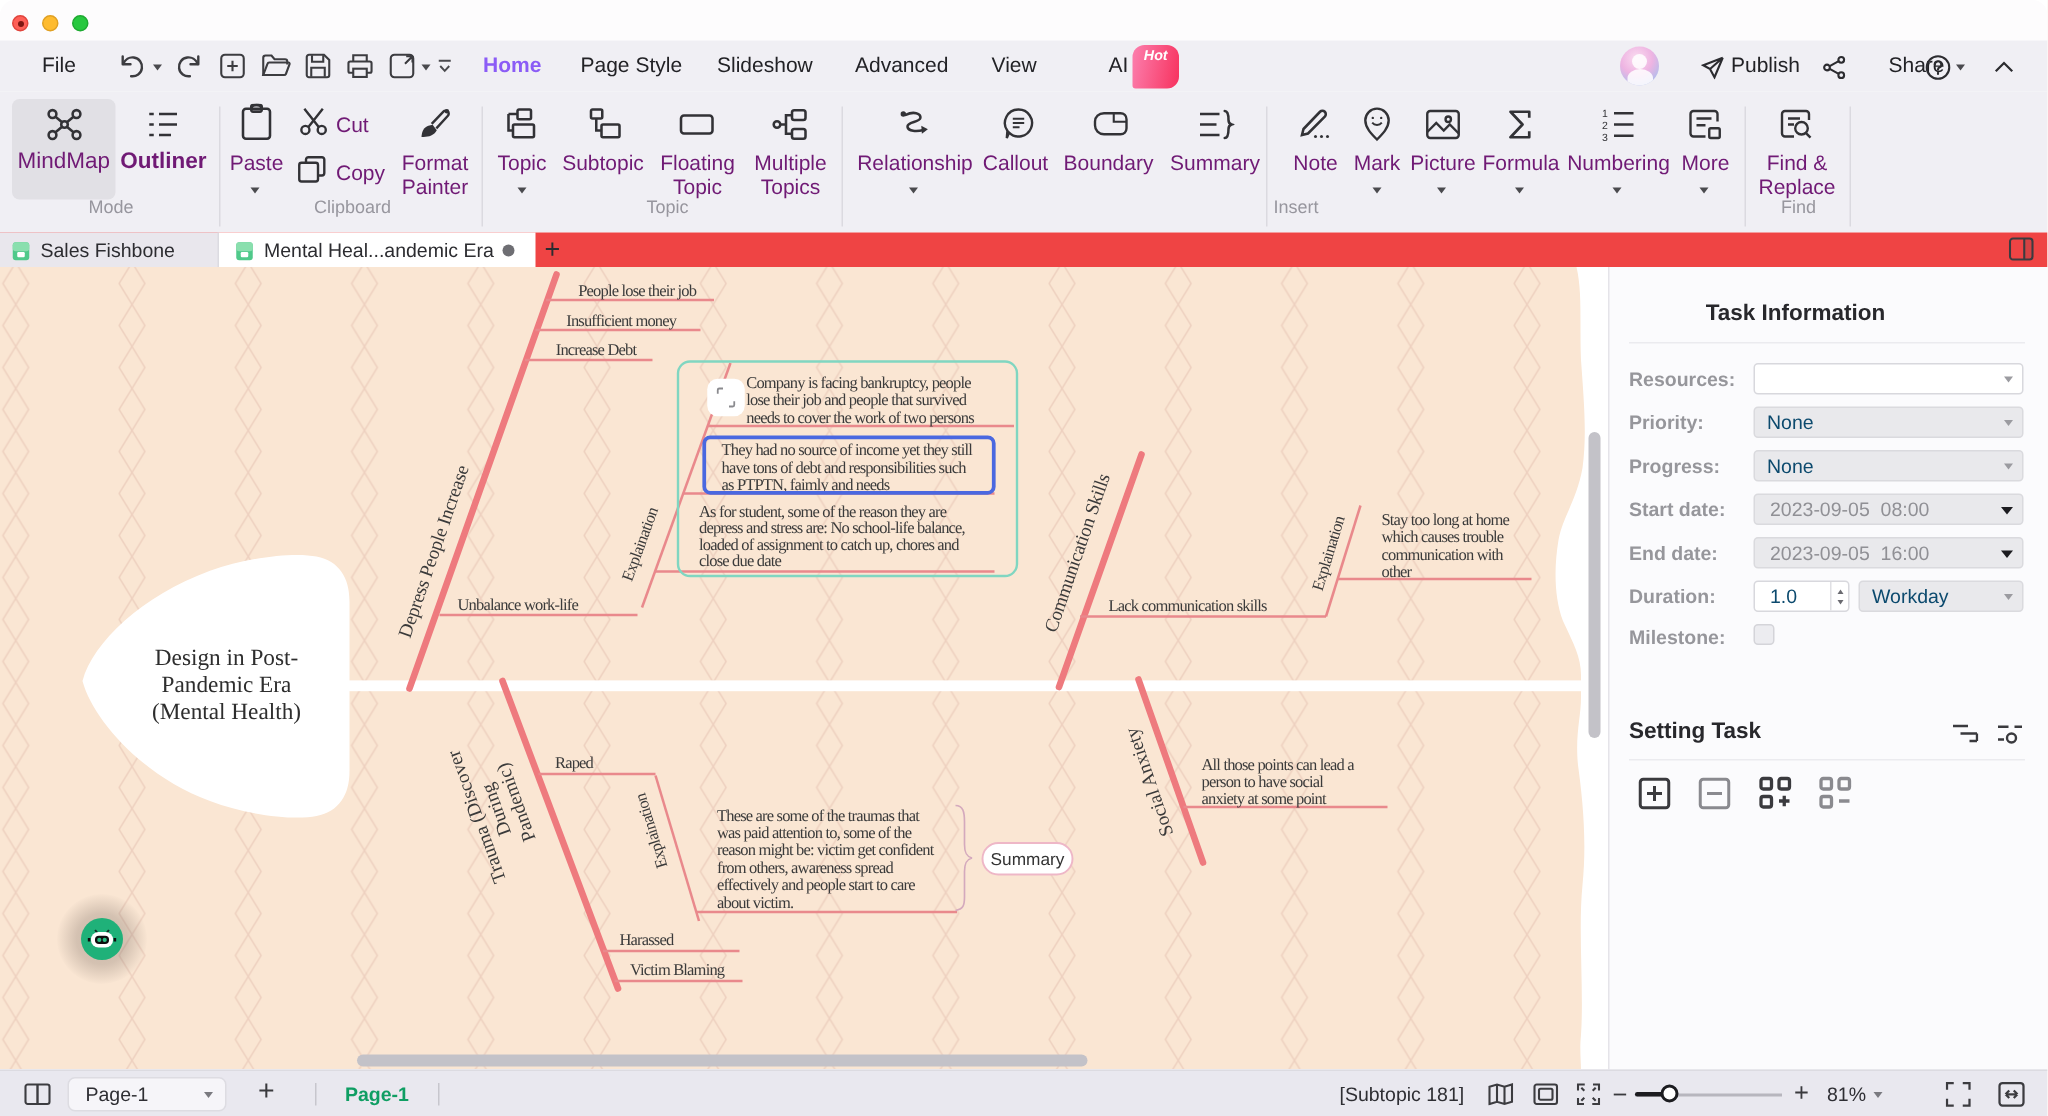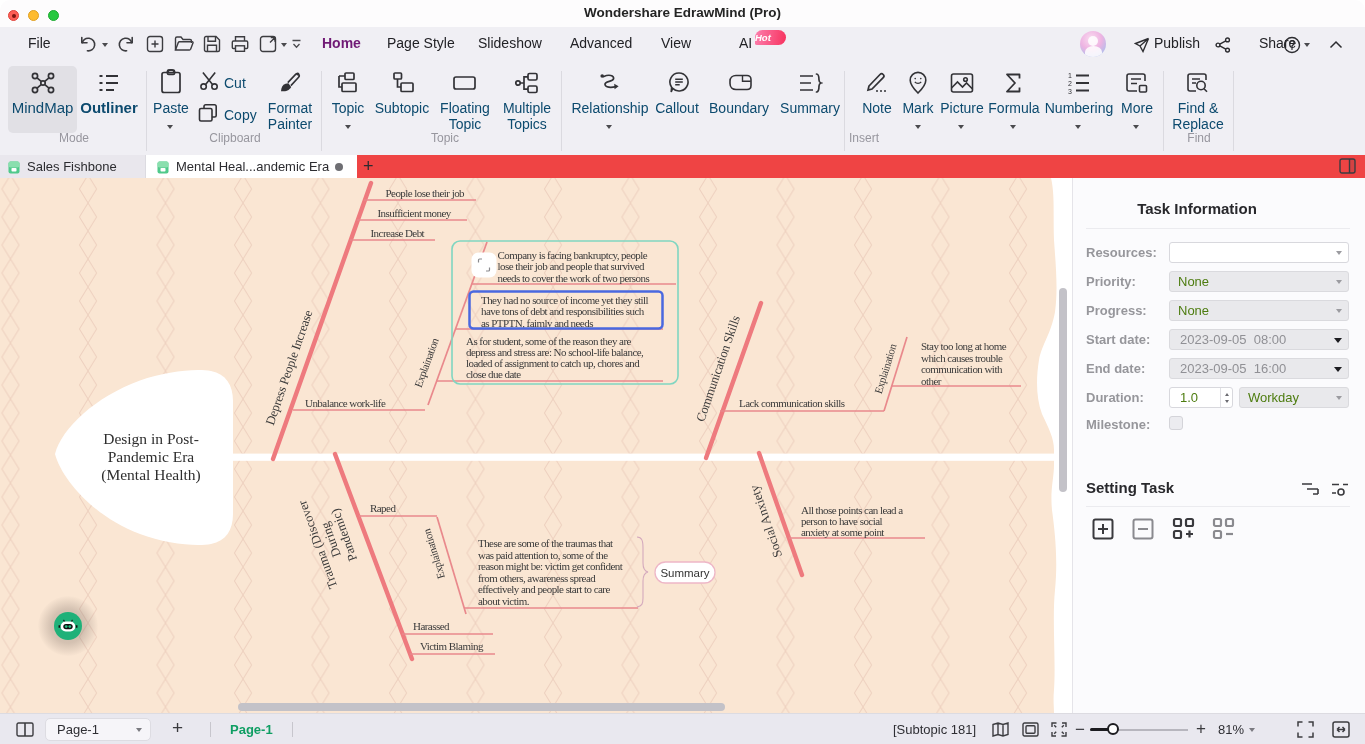--- a/index.html
+++ b/index.html
@@ -9,49 +9,48 @@
 
 #titlebar { position:absolute; left:0; top:0; width:1365px; height:27px; background:#fdfcfd; border-radius:10px 10px 0 0; }
 .tl { position:absolute; top:9.5px; width:11px; height:11px; border-radius:50%; }
 #titlebar .t { position:absolute; top:5px; width:100%; text-align:center; font-size:13.5px; font-weight:bold; color:#242424; }
 
 #menubar { position:absolute; left:0; top:27px; width:1365px; height:34px; background:#f0eff4; }
 .mtab { position:absolute; top:8px; font-size:14px; color:#222226; }
 .mico { position:absolute; top:8px; }
 
 #ribbon { position:absolute; left:0; top:61px; width:1365px; height:94px; background:#f0eff4; }
-.rlabel { position:absolute; text-align:center; color:#0c4a6e; font-size:14px; line-height:16px; white-space:nowrap; }
+.rlabel { position:absolute; text-align:center; color:#701a75; font-size:14px; line-height:16px; white-space:nowrap; }
 .rgroup { position:absolute; top:70px; font-size:12px; color:#97969e; text-align:center; }
 .rsep { position:absolute; top:10px; width:1px; height:80px; background:#dbdae0; }
 .caret { position:absolute; width:0; height:0; border-left:3.5px solid transparent; border-right:3.5px solid transparent; border-top:4px solid #4a4a4e; }
 
 #tabstrip { position:absolute; left:0; top:155px; width:1365px; height:23px; background:#ef4444; }
 
 #main { position:absolute; left:0; top:178px; width:1365px; height:535px; background:#fff; }
 
 #panel { position:absolute; left:1072px; top:0px; width:293px; height:535px; background:#fbfbfd; border-left:1px solid #e5e4e9; }
 .plabel { position:absolute; left:13px; font-size:13px; font-weight:bold; color:#96969b; }
-.pctrl { position:absolute; left:96px; width:180px; height:21px; border-radius:3px; font-size:13px; color:#4d7c0f; }
+.pctrl { position:absolute; left:96px; width:180px; height:21px; border-radius:3px; font-size:13px; color:#0c4a6e; }
 .gray { background:#e9e9ec; border:1px solid #dadade; }
 .white { background:#fff; border:1px solid #d8d8dd; }
 .pcaret { position:absolute; right:6px; top:8px; width:0; height:0; border-left:3.5px solid transparent; border-right:3.5px solid transparent; border-top:4px solid #9b9ba0; }
 
 #statusbar { position:absolute; left:0; top:713px; width:1365px; height:31px; background:#e9e8ef; border-top:1px solid #dcdbe1; }
 .sbt { position:absolute; top:8px; font-size:13px; color:#2e2e33; }
 </style>
 </head>
 <body>
 
 <div id="titlebar">
   <div class="tl" style="left:8px;  background:#fe5f57; border:0.5px solid #e0443c;">
       <div style="position:absolute;left:3px;top:3px;width:4px;height:4px;border-radius:50%;background:#7e1611;"></div>
     </div>
   <div class="tl" style="left:28px; background:#febb2f; border:0.5px solid #e0a023;"></div>
   <div class="tl" style="left:48px; background:#27c83f; border:0.5px solid #1eaa31;"></div>
-  <div class="t">Wondershare EdrawMind (Pro)</div>
 </div>
 
 <div id="menubar">
   <div class="mtab" style="left:28px;">File</div>
   <svg class="mico" style="left:79px;top:8px;" width="18" height="18" viewBox="0 0 18 18" fill="none" stroke="#3c3c40" stroke-width="1.6" stroke-linecap="round" stroke-linejoin="round">
       <path d="M2.8 2.6 V7.8 H8"></path>
       <path d="M3.2 7.6 C4.4 4.6 7.3 2.9 10.2 3.3 C13.8 3.8 16.1 7 15.6 10.5 C15.1 14 11.9 16.3 8.4 15.8"></path>
     </svg>
   <div class="caret" style="left:102px;top:16px;"></div>
   <svg class="mico" style="left:117px;top:8px;" width="18" height="18" viewBox="0 0 18 18" fill="none" stroke="#3c3c40" stroke-width="1.6" stroke-linecap="round" stroke-linejoin="round">
@@ -77,27 +76,27 @@
   <svg class="mico" style="left:259px;" width="19" height="18" viewBox="0 0 19 18" fill="none" stroke="#3c3c40" stroke-width="1.4">
       <rect x="1.5" y="1.5" width="15" height="15" rx="2.5"></rect>
       <path d="M7.5 1.5 h9 v9" stroke="none"></path>
       <path d="M11 7.5 L16 2.5 M16 2.5 h-4.2 M16 2.5 v4.2"></path>
     </svg>
   <div class="caret" style="left:281px;top:16px;"></div>
   <svg class="mico" style="left:291px;top:12px;" width="11" height="11" viewBox="0 0 11 11" fill="none" stroke="#4a4a4e" stroke-width="1.3">
       <path d="M1.5 1.5 h8 M2.5 5 l3 3.2 l3-3.2"></path>
     </svg>
 
-  <div class="mtab" style="left:322px; font-weight:bold; color:#701a75;">Home</div>
+  <div class="mtab" style="left:322px; font-weight:bold; color:#8b5cf6;">Home</div>
   <div class="mtab" style="left:387px;">Page Style</div>
   <div class="mtab" style="left:478px;">Slideshow</div>
   <div class="mtab" style="left:570px;">Advanced</div>
   <div class="mtab" style="left:661px;">View</div>
   <div class="mtab" style="left:739px;">AI</div>
-  <div style="position:absolute;left:755px;top:3px;width:31px;height:15px;border-radius:8px 8px 8px 2px;background:linear-gradient(100deg,#fc7fae,#f7325e);color:#fff;font-size:9.5px;font-style:italic;font-weight:bold;text-align:left;line-height:15px;">Hot</div>
+  <div style="position:absolute;left:755px;top:3px;width:31px;height:29px;border-radius:8px 8px 8px 2px;background:linear-gradient(100deg,#fc7fae,#f7325e);color:#fff;font-size:9.5px;font-style:italic;font-weight:bold;text-align:center;line-height:15px;">Hot</div>
 
   <div style="position:absolute;left:1080px;top:4px;width:26px;height:26px;border-radius:50%;background:radial-gradient(circle at 42% 30%,#fadcf0,#eeb4e2 45%,#9fc0ee 90%);overflow:hidden;">
     <div style="position:absolute;left:8px;top:5px;width:10px;height:10px;border-radius:50%;background:#fff;opacity:.85;"></div>
     <div style="position:absolute;left:4.5px;top:15px;width:17px;height:12px;border-radius:50% 50% 0 0;background:#fff;opacity:.85;"></div>
   </div>
   <svg class="mico" style="left:1134px;top:10px;" width="16" height="16" viewBox="0 0 16 16" fill="none" stroke="#2c2c30" stroke-width="1.4">
       <path d="M14.5 1.5 L1.5 6.5 L6 9 L14.5 1.5 L9 14.5 L6 9"></path>
     </svg>
   <div class="mtab" style="left:1154px;">Publish</div>
   <svg class="mico" style="left:1215px;top:10px;" width="16" height="16" viewBox="0 0 16 16" fill="none" stroke="#2c2c30" stroke-width="1.4">

